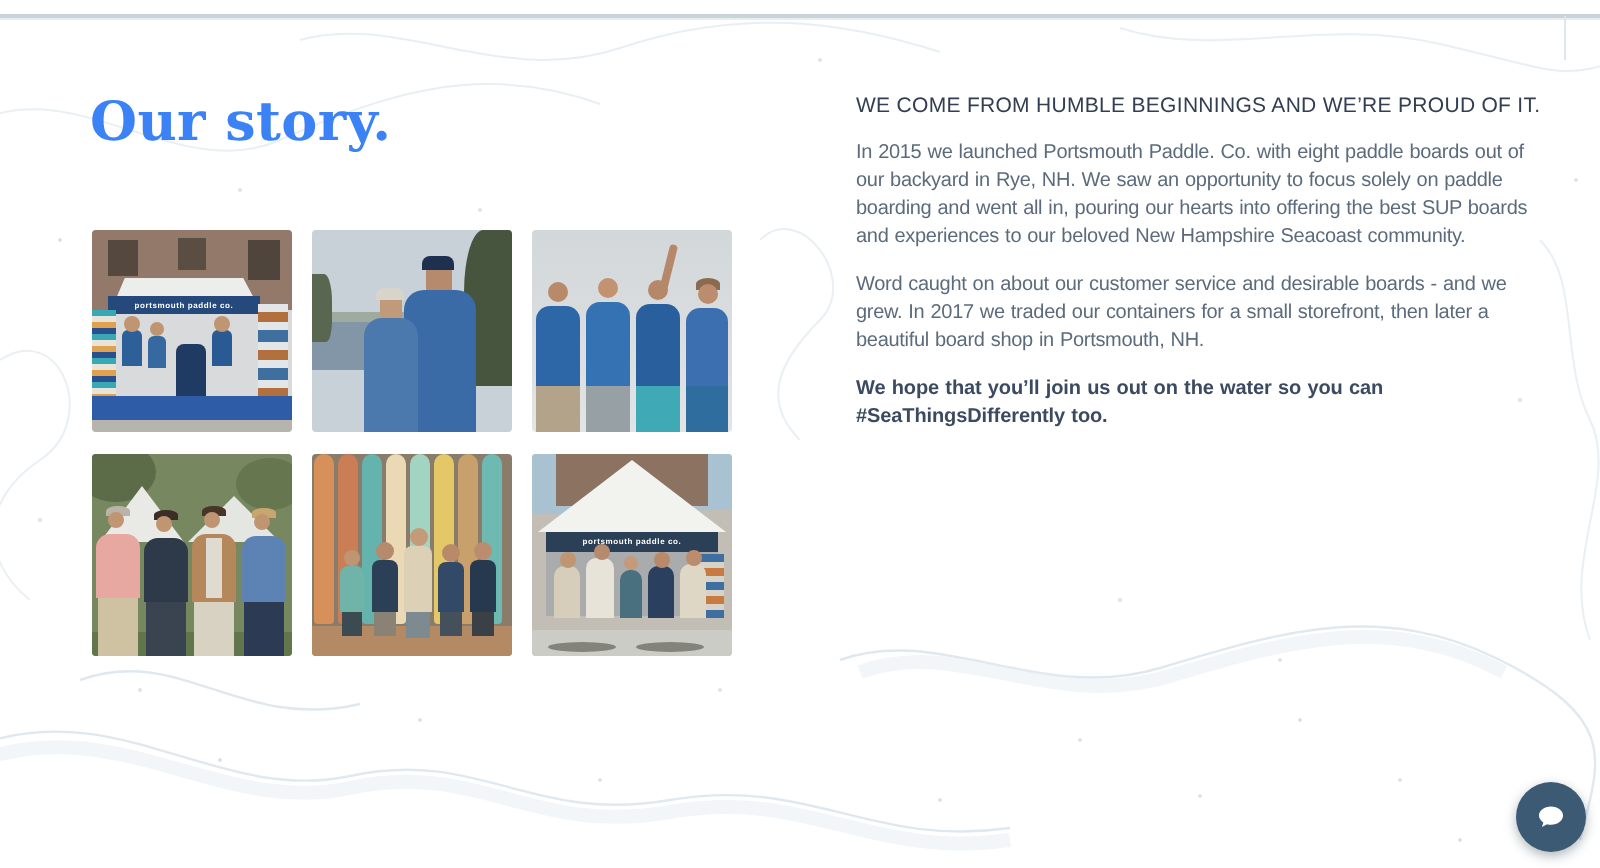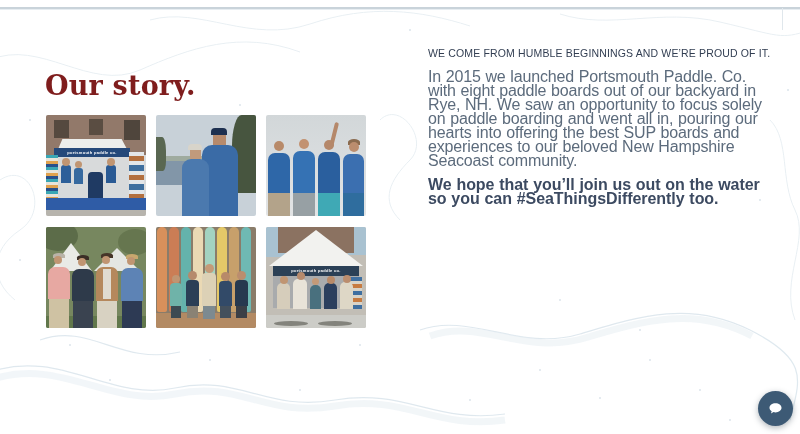--- a/index.html
+++ b/index.html
@@ -12,36 +12,36 @@
 
   
   .top-rule{position:absolute;left:0;top:7px;width:800px;height:2px;
             background:#c9d3da;z-index:2;}
   .top-rule-soft{position:absolute;left:0;top:9px;width:800px;height:1px;
             background:#e7edf1;z-index:2;}
   .scroll-hairline{position:absolute;left:782px;top:8px;width:1px;height:22px;
             background:#e0e7ec;z-index:2;}
 
   
-  .page-title{position:absolute;left:45px;top:52px;z-index:3;
+  .page-title{position:absolute;left:45px;top:28px;z-index:3;
       font-family:"DejaVu Serif","Liberation Serif",serif;
-      font-weight:700;font-size:27px;line-height:32px;color:#7f1d1d;
+      font-weight:700;font-size:27px;line-height:32px;color:#3b82f6;
       letter-spacing:.2px;}
 
   .gallery{position:absolute;left:46px;top:115px;z-index:3;display:grid;
       grid-template-columns:100px 100px 100px;grid-template-rows:101px 101px;
       column-gap:10px;row-gap:11px;}
   .ph{position:relative;overflow:hidden;border-radius:2px;background:#d8dadb;}
   .ph *{position:absolute;}
 
   
   .article{position:absolute;left:428px;top:47px;width:346px;z-index:3;}
   .story-h{margin:0 0 10px;font-size:10.5px;line-height:13px;font-weight:400;
       color:#323e52;letter-spacing:.15px;}
-  .story-p{margin:0 0 10px;font-size:16px;line-height:14px;color:#5c6b7c;
+  .story-p{margin:0 0 10px;font-size:10px;line-height:14px;color:#5c6b7c;
       letter-spacing:-.15px;word-spacing:.4px;}
   .story-p.bold{font-weight:700;color:#3c4a61;letter-spacing:-.05px;}
 
   
   .chat-btn{position:absolute;left:758px;top:391px;width:35px;height:35px;
       border-radius:50%;background:#3d5a75;z-index:5;border:none;
       box-shadow:0 2px 6px rgba(30,45,60,.35);display:flex;
       align-items:center;justify-content:center;cursor:pointer;}
 
   
@@ -353,20 +353,21 @@
       <div class="n5"></div>
       <div class="ground"></div>
       <div class="sh1"></div>
       <div class="sh2"></div>
     </div>
   </div>
 
   <div class="article">
     <h2 class="story-h">WE COME FROM HUMBLE BEGINNINGS AND WE’RE PROUD OF IT.</h2>
     <p class="story-p">In 2015 we launched Portsmouth Paddle. Co. with eight paddle boards out of our backyard in Rye, NH. We saw an opportunity to focus solely on paddle boarding and went all in, pouring our hearts into offering the best SUP boards and experiences to our beloved New Hampshire Seacoast community.</p>
+    <p class="story-p">Word caught on about our customer service and desirable boards - and we grew. In 2017 we traded our containers for a small storefront, then later a beautiful board shop in Portsmouth, NH.</p>
     <p class="story-p bold">We hope that you’ll join us out on the water so you can #SeaThingsDifferently too.</p>
   </div>
 
   <button class="chat-btn" aria-label="chat">
     <span style="display:flex;">
       <svg width="17" height="17" viewBox="0 0 24 24" xmlns="http://www.w3.org/2000/svg">
         <path fill="#ffffff" d="M12 4.5c4.7 0 8.5 2.9 8.5 6.5s-3.8 6.5-8.5 6.5c-1 0-1.9-.1-2.8-.4l-3.6 2 1-3.2c-1.9-1.2-3.1-3-3.1-4.9 0-3.6 3.8-6.5 8.5-6.5z"></path>
       </svg>
     </span>
   </button>

